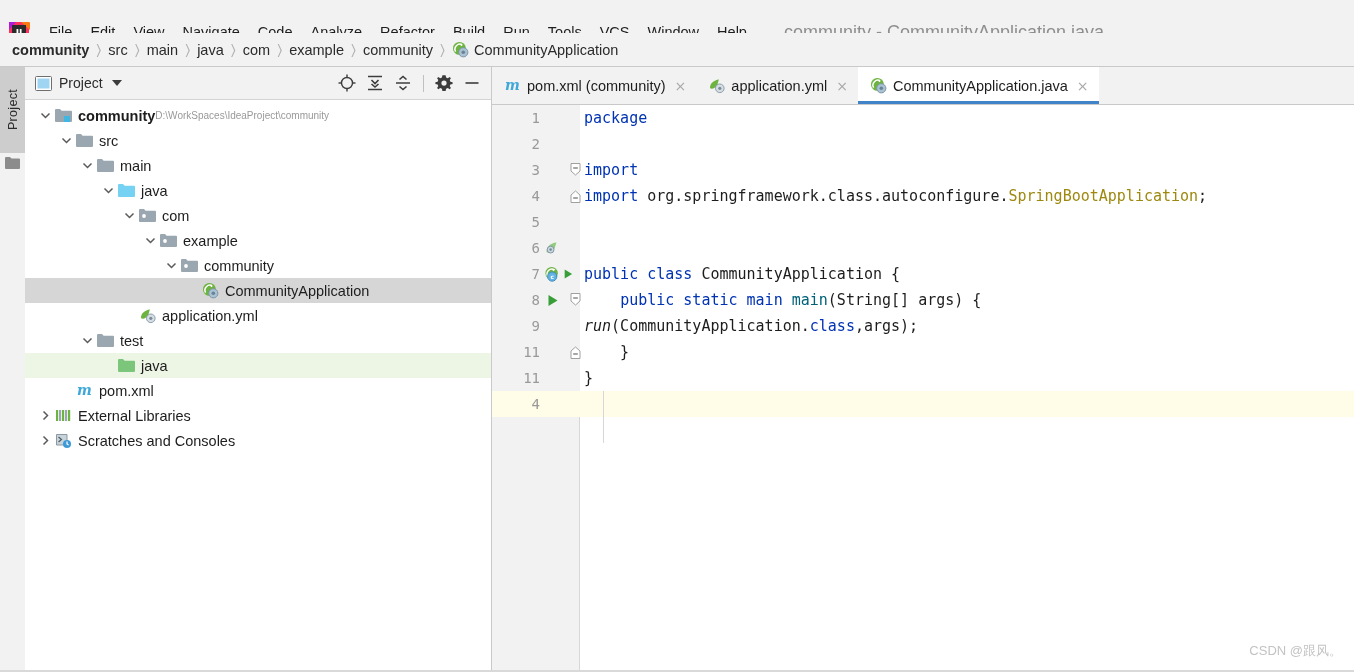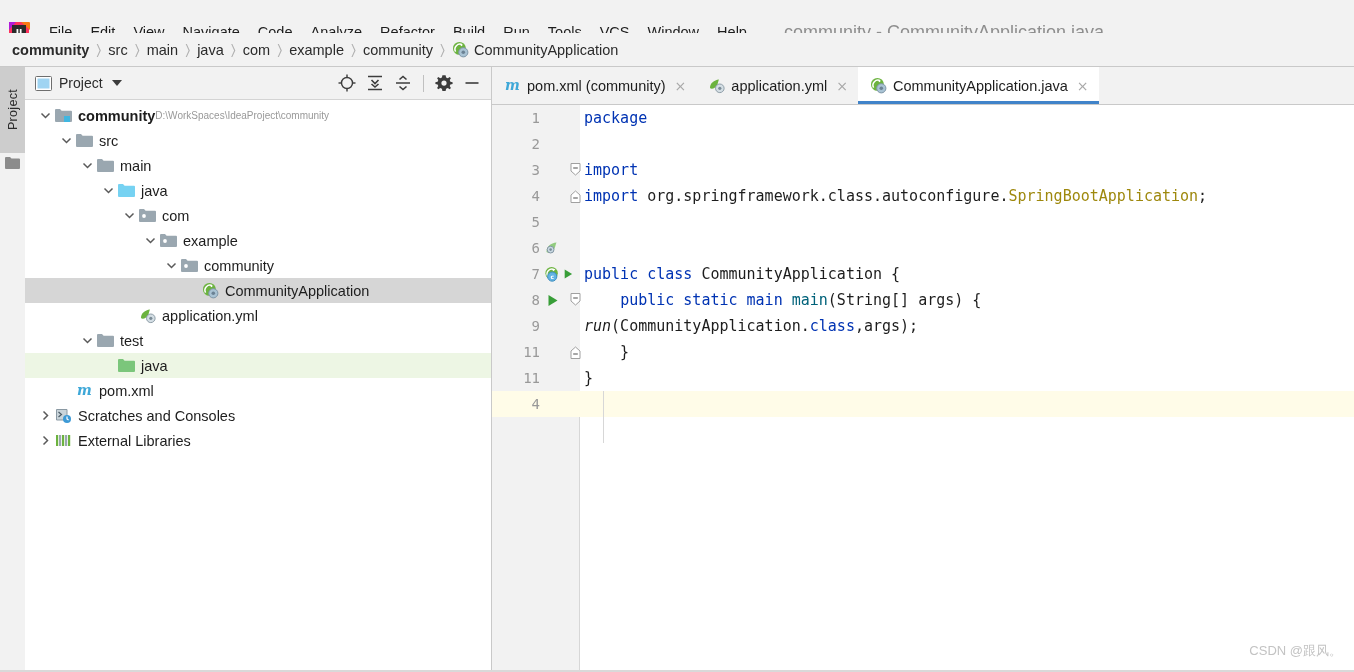--- a/index.html
+++ b/index.html
@@ -482,45 +482,45 @@
       </div>
       <div class="trow">
         <span style="width: 12px; flex: 0 0 auto;"></span>
         <span class="twist">
           <svg width="11" height="11" viewBox="0 0 11 11">
             <path d="M3.5 1.5 L7.5 5.5 L3.5 9.5" fill="none" stroke="#5a5a5a" stroke-width="1.5"></path>
           </svg>
         </span>
         <span class="ticon" style="display: inline-flex; align-items: center; flex: 0 0 auto;">
           <svg width="17" height="17" viewBox="0 0 17 15">
-            <path d="M1.5 1.5 H12 L12 12 H1.5 Z" fill="#c9d4da" stroke="#8a99a3" stroke-width="1"></path>
-            <path d="M3.5 4 L6.5 6.5 L3.5 9" fill="none" stroke="#4b5b66" stroke-width="1.2"></path>
-            <circle cx="12" cy="11" r="4" fill="#3d9ad6"></circle>
-            <path d="M12 8.6 V11 L13.6 12" fill="none" stroke="#ffffff" stroke-width="1.2"></path>
-          </svg>
-        </span>
-        <span class="tlabel">Scratches and Consoles</span>
-      </div>
-      <div class="trow">
-        <span style="width: 12px; flex: 0 0 auto;"></span>
-        <span class="twist">
-          <svg width="11" height="11" viewBox="0 0 11 11">
-            <path d="M3.5 1.5 L7.5 5.5 L3.5 9.5" fill="none" stroke="#5a5a5a" stroke-width="1.5"></path>
-          </svg>
-        </span>
-        <span class="ticon" style="display: inline-flex; align-items: center; flex: 0 0 auto;">
-          <svg width="17" height="17" viewBox="0 0 17 15">
             <rect x="1" y="2" width="2.2" height="11" fill="#6cb33f"></rect>
             <rect x="4" y="2" width="2.2" height="11" fill="#9aa7b0"></rect>
             <rect x="7" y="2" width="2.2" height="11" fill="#6cb33f"></rect>
             <rect x="10" y="2" width="2.2" height="11" fill="#9aa7b0"></rect>
             <rect x="13" y="2" width="2.2" height="11" fill="#6cb33f"></rect>
           </svg>
         </span>
         <span class="tlabel">External Libraries</span>
+      </div>
+      <div class="trow">
+        <span style="width: 12px; flex: 0 0 auto;"></span>
+        <span class="twist">
+          <svg width="11" height="11" viewBox="0 0 11 11">
+            <path d="M3.5 1.5 L7.5 5.5 L3.5 9.5" fill="none" stroke="#5a5a5a" stroke-width="1.5"></path>
+          </svg>
+        </span>
+        <span class="ticon" style="display: inline-flex; align-items: center; flex: 0 0 auto;">
+          <svg width="17" height="17" viewBox="0 0 17 15">
+            <path d="M1.5 1.5 H12 L12 12 H1.5 Z" fill="#c9d4da" stroke="#8a99a3" stroke-width="1"></path>
+            <path d="M3.5 4 L6.5 6.5 L3.5 9" fill="none" stroke="#4b5b66" stroke-width="1.2"></path>
+            <circle cx="12" cy="11" r="4" fill="#3d9ad6"></circle>
+            <path d="M12 8.6 V11 L13.6 12" fill="none" stroke="#ffffff" stroke-width="1.2"></path>
+          </svg>
+        </span>
+        <span class="tlabel">Scratches and Consoles</span>
       </div>
     </div>
 </div>
 
 <div class="editor-area">
   <div class="tabbar" id="tabbar">
       <div class="etab">
         <span class="etab-icon" style="display: inline-flex; align-items: center; flex: 0 0 auto;">
           <svg width="17" height="17" viewBox="0 0 17 17">
             <text x="8.5" y="13" font-family="DejaVu Serif, serif" font-size="14" font-style="italic" font-weight="bold" fill="#3fa8d8" text-anchor="middle">m</text>

